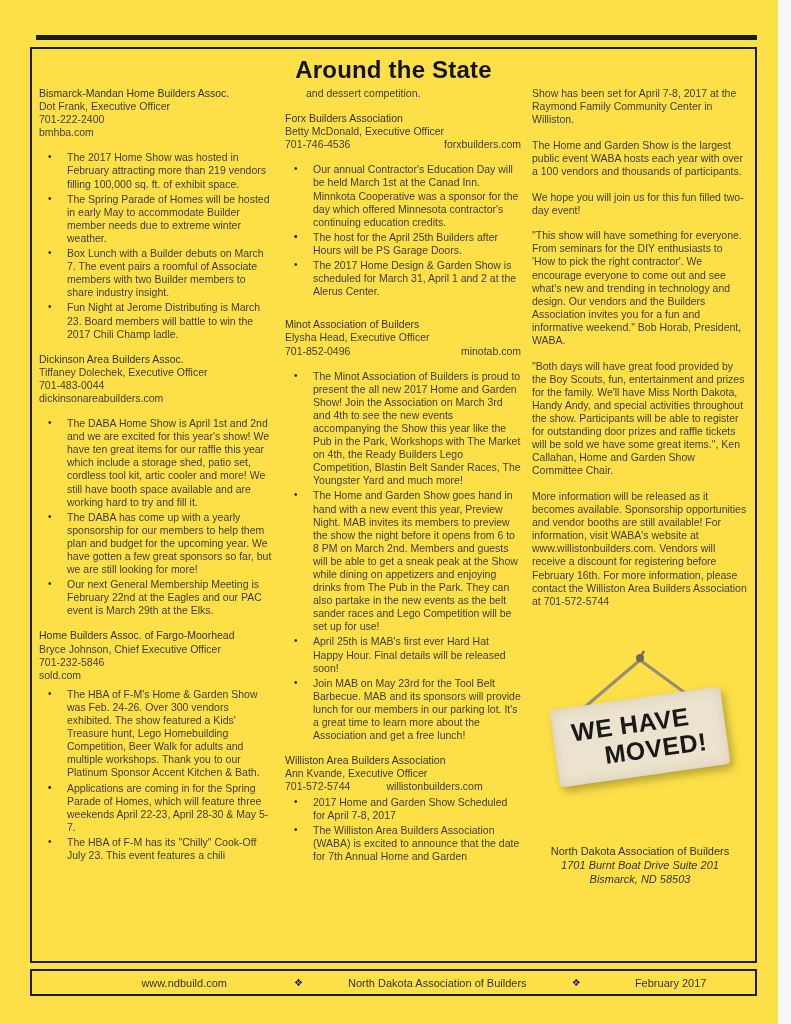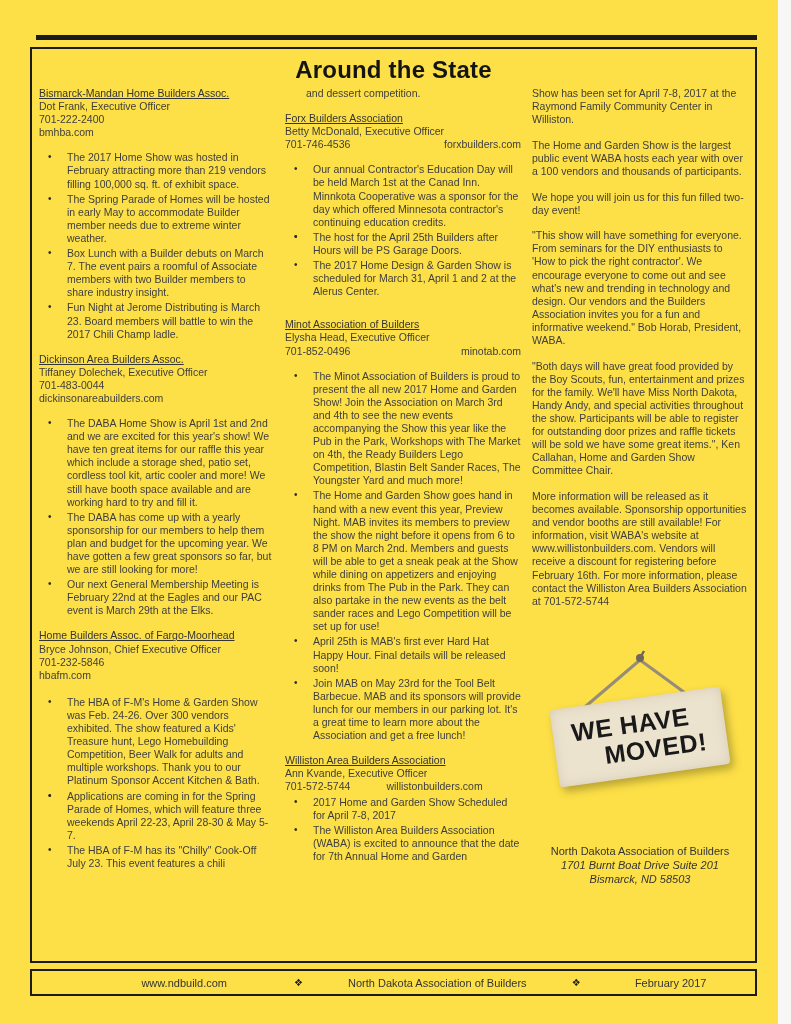--- a/index.html
+++ b/index.html
@@ -8,21 +8,21 @@
   .top-rule{position:absolute;left:36px;top:35px;width:721px;height:5px;background:#1b1b1b;}
   .main-box{position:absolute;left:30px;top:47px;width:727px;height:916px;
             border:2px solid #1b1b1b;box-sizing:border-box;overflow:hidden;padding:4px 0 0 0;}
   .title{margin:3px 0 3px;text-align:center;font-size:24px;font-weight:bold;
          color:#141414;letter-spacing:0.2px;}
   .columns{display:flex;gap:11px;padding:0 7px;font-size:10.5px;line-height:13.1px;}
   .col1{width:235px;flex:none;}
   .col2{width:236px;flex:none;}
   .col3{flex:1;min-width:0;}
   .shead{margin:0 0 12px;}
-  .shead .hd{text-decoration:underline;color:#343434;}
+  .shead .hd{color:#343434;}
   .prow{display:flex;justify-content:space-between;}
   .prow.tight{justify-content:flex-start;}
   .prow.tight .site{margin-left:36px;}
   .bullets{list-style:none;margin:0 0 12px;padding:0;}
   .bli{position:relative;padding-left:28px;margin:0 0 2px;}
   .bdot{position:absolute;left:9px;top:-1px;font-size:10px;color:#2b2b2b;}
   .cont-line{padding-left:21px;margin:0 0 12px;}
   .para{margin:0 0 12.5px;}
   
   .sign-wrap{position:relative;height:168px;margin:42px 4px 0;}
@@ -75,25 +75,25 @@
           <div>Tiffaney Dolechek, Executive Officer</div>
           <div>701-483-0044</div>
           <div>dickinsonareabuilders.com</div>
         </div>
         <ul class="bullets">
           <li class="bli"><span class="bdot">•</span><span>The DABA Home Show is April 1st and 2nd and we are excited for this year's show! We have ten great items for our raffle this year which include a storage shed, patio set, cordless tool kit, artic cooler and more! We still have booth space available and are working hard to try and fill it.</span></li>
           <li class="bli"><span class="bdot">•</span><span>The DABA has come up with a yearly sponsorship for our members to help them plan and budget for the upcoming year. We have gotten a few great sponsors so far, but we are still looking for more!</span></li>
           <li class="bli"><span class="bdot">•</span><span>Our next General Membership Meeting is February 22nd at the Eagles and our PAC event is March 29th at the Elks.</span></li>
         </ul>
 
-        <div class="shead" style="margin-bottom:14px;">
+        <div class="shead" style="margin-bottom:6px;">
           <div class="hd">Home Builders Assoc. of Fargo-Moorhead</div>
           <div>Bryce Johnson, Chief Executive Officer</div>
           <div>701-232-5846</div>
-          <div>hbafm.com</div>
+          <div>sold.com</div>
         </div>
         <ul class="bullets">
           <li class="bli"><span class="bdot">•</span><span>The HBA of F-M's Home &amp; Garden Show was Feb. 24-26. Over 300 vendors exhibited. The show featured a Kids' Treasure hunt, Lego Homebuilding Competition, Beer Walk for adults and multiple workshops. Thank you to our Platinum Sponsor Accent Kitchen &amp; Bath.</span></li>
           <li class="bli"><span class="bdot">•</span></li>
           <li class="bli"><span class="bdot">•</span><span>Applications are coming in for the Spring Parade of Homes, which will feature three weekends April 22-23, April 28-30 &amp; May 5-7.</span></li>
           <li class="bli"><span class="bdot">•</span><span>The HBA of F-M has its "Chilly" Cook-Off  July 23. This event features a chili</span></li>
         </ul>
       </div>
 
       <div class="col2">

